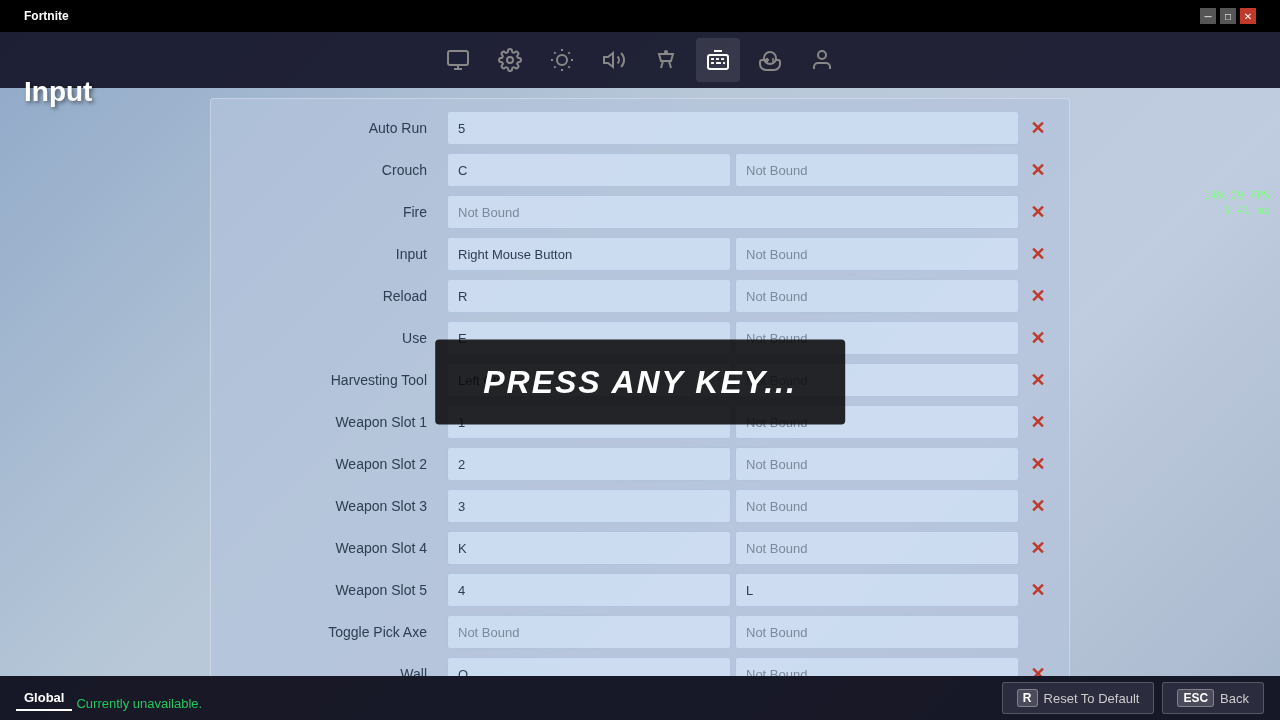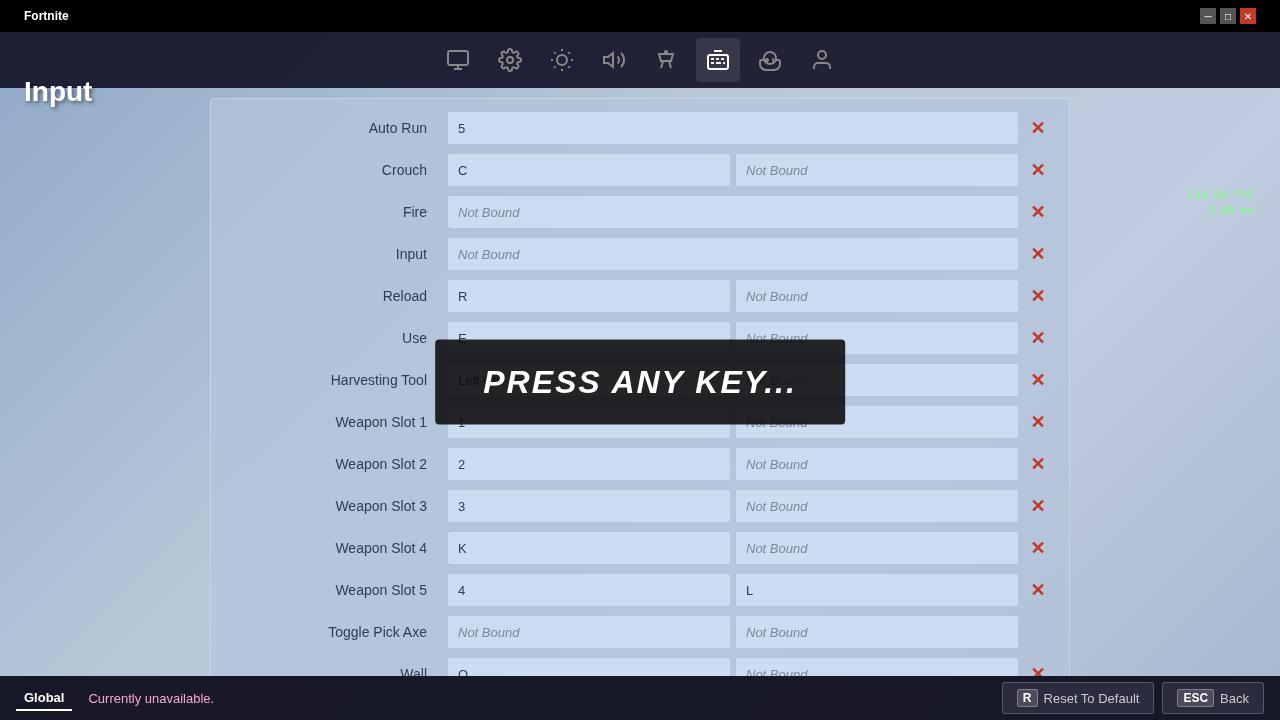--- a/index.html
+++ b/index.html
@@ -183,21 +183,20 @@
       align-items: center;
       padding: 0 10px;
       font-size: 13px;
       color: #2c3e50;
       cursor: pointer;
       margin-right: 4px;
     }
 
     .bind-slot.empty {
       color: #7a8a9a;
-      font-style: italic;
     }
 
     .delete-btn {
       width: 30px;
       height: 30px;
       display: flex;
       align-items: center;
       justify-content: center;
       cursor: pointer;
       color: #c0392b;
@@ -207,21 +206,21 @@
     }
 
     .delete-btn.hidden {
       visibility: hidden;
     }
 
     
     .fps-counter {
       position: absolute;
       top: 100px;
-      right: 26px;
+      right: 10px;
       color: #7fff7f;
       font-size: 11px;
       text-align: right;
       font-family: monospace;
       line-height: 1.4;
     }
 
     
     .press-any-key-overlay {
       position: absolute;
@@ -248,34 +247,34 @@
       height: 44px;
       display: flex;
       align-items: center;
       justify-content: space-between;
       padding: 0 16px;
       flex-shrink: 0;
     }
 
     .bottom-left {
       display: flex;
-      align-items: center;
-      gap: 16px;
+      align-items: flex-end;
+      gap: 4px;
     }
 
     .bottom-tab {
       color: #fff;
       font-size: 13px;
       font-weight: bold;
       padding: 4px 8px;
       border-bottom: 2px solid #fff;
     }
 
     .bottom-status {
-      color: #f9a8d4;
+      color: #22c55e;
       font-size: 13px;
     }
 
     .bottom-right {
       display: flex;
       align-items: center;
       gap: 8px;
     }
 
     .bottom-btn {
@@ -396,21 +395,21 @@
             <circle cx="12" cy="7" r="4" fill="none" stroke="currentColor" stroke-width="2"></circle>
           </svg>
       </div>
     </div>
   </div>
 
   <div class="main-content">
 
     <div class="fps-counter">
       <div>149.09 FPS</div>
-      <div>3.80 ms</div>
+      <div>5.41 ms</div>
     </div>
 
     <div class="settings-panel">
       <div class="keybind-list" id="keybind-list">
 
       <div class="keybind-row">
       <div class="action-label">Auto Run</div>
       <div class="bind-slot">5</div>
       <div class="delete-btn">✕</div>
     </div>
@@ -420,20 +419,21 @@
       <div class="bind-slot empty">Not Bound</div>
       <div class="delete-btn">✕</div>
     </div>
           <div class="keybind-row">
       <div class="action-label">Fire</div>
       <div class="bind-slot empty">Not Bound</div>
       <div class="delete-btn">✕</div>
     </div>
           <div class="keybind-row">
       <div class="action-label">Input</div>
+      <div class="bind-slot">Right Mouse Button</div>
       <div class="bind-slot empty">Not Bound</div>
       <div class="delete-btn">✕</div>
     </div>
           <div class="keybind-row">
       <div class="action-label">Reload</div>
       <div class="bind-slot">R</div>
       <div class="bind-slot empty">Not Bound</div>
       <div class="delete-btn">✕</div>
     </div>
           <div class="keybind-row">

